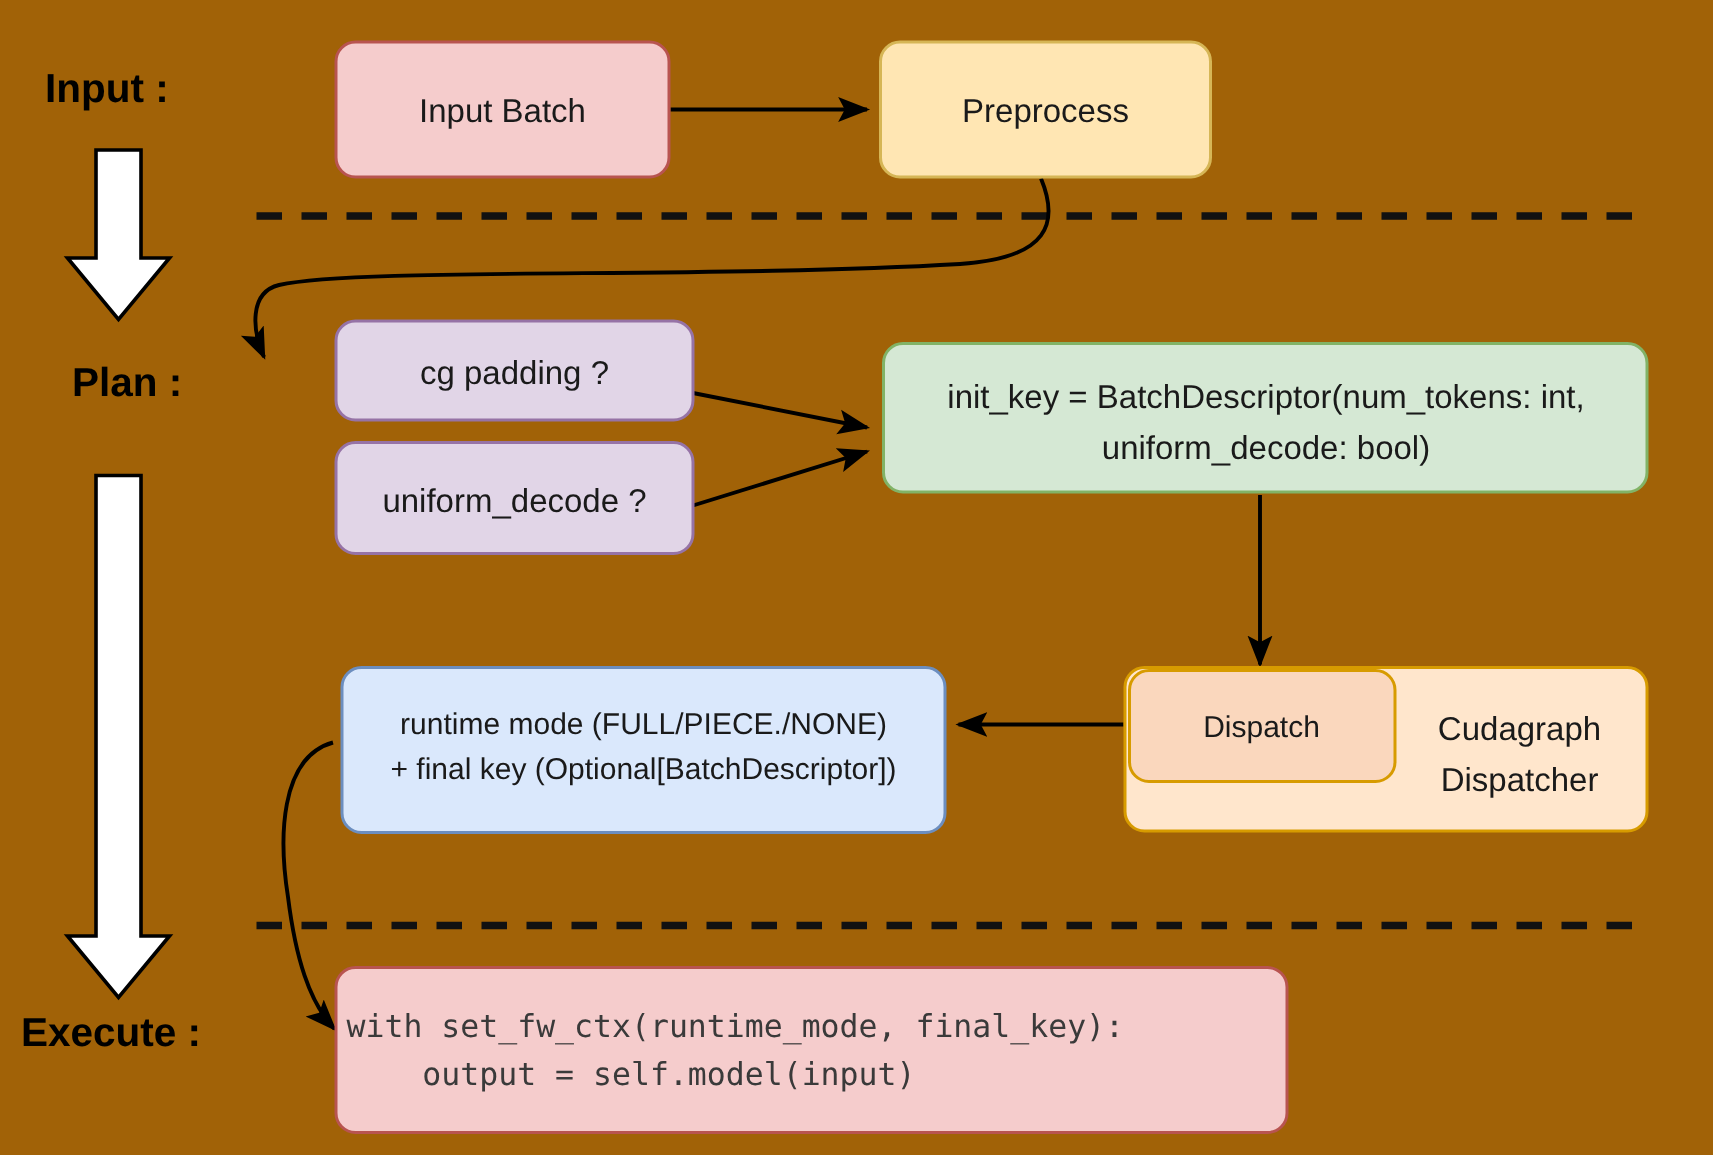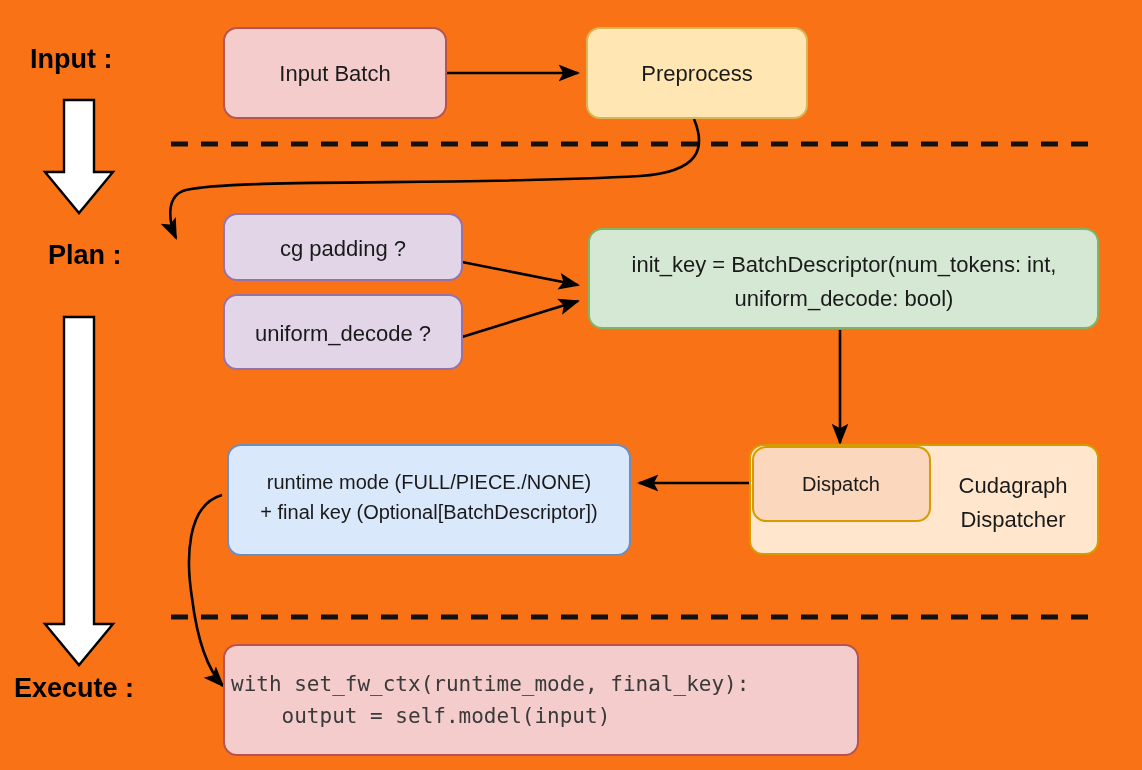--- a/index.html
+++ b/index.html
@@ -10,21 +10,21 @@
   body {
     width: 1142px;
     height: 770px;
     font-family: "Liberation Sans", sans-serif;
     overflow: hidden;
   }
   #diagram-root {
     position: relative;
     width: 1142px;
     height: 770px;
-    background: #f97316;
+    background: #a16207;
   }
   svg.layer {
     position: absolute;
     left: 0;
     top: 0;
     width: 1142px;
     height: 770px;
   }
   .stage-label {
     font-family: "Liberation Sans", sans-serif;

